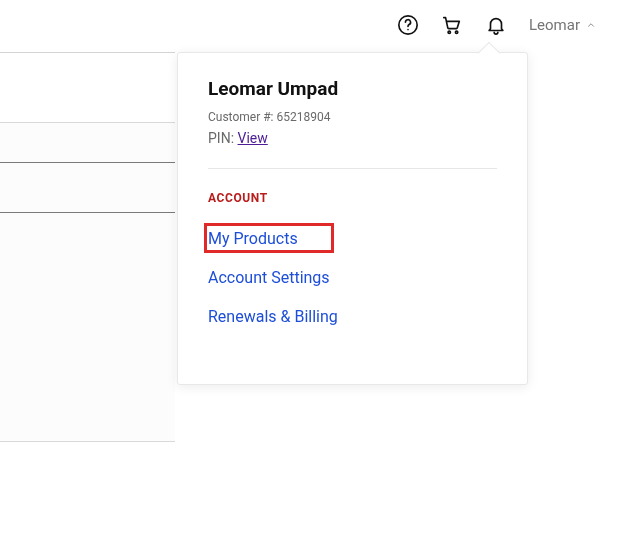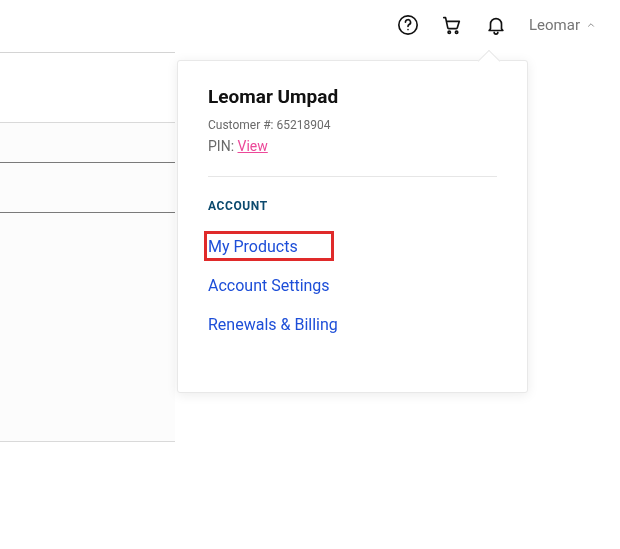--- a/index.html
+++ b/index.html
@@ -48,21 +48,21 @@
       background: #fcfcfc;
       border-top: 1px solid #d9d9d9;
       border-bottom: 1px solid #d9d9d9;
     }
     .line1 { position: absolute; left: 0; top: 52px; width: 175px; border-top: 1px solid #d4d4d4; }
     .line2 { position: absolute; left: 0; top: 162px; width: 175px; border-top: 1px solid #7a7a7a; }
     .line3 { position: absolute; left: 0; top: 212px; width: 175px; border-top: 1px solid #7a7a7a; }
     .dropdown {
       position: absolute;
       right: 92px;
-      top: 60px;
+      top: 52px;
       width: 351px;
       background: #fff;
       border: 1px solid #e8e8e8;
       border-radius: 3px;
       box-shadow: 0 2px 12px rgba(0,0,0,0.08);
       z-index: 10;
       padding-bottom: 28px;
     }
     .dropdown-caret {
       position: absolute;
@@ -88,34 +88,34 @@
       font-size: 12px;
       color: #6a6a6a;
       margin-bottom: 6px;
     }
     .pin-row {
       font-size: 14px;
       color: #6a6a6a;
       margin-bottom: 22px;
     }
     .pin-link {
-      color: #ec4899;
+      color: #4c1d95;
       text-decoration: underline;
       cursor: pointer;
     }
     .divider {
       border: none;
       border-top: 1px solid #e6e6e6;
       margin: 0 30px 22px 30px;
     }
     .section-heading {
       font-size: 12px;
       font-weight: 700;
       letter-spacing: 0.6px;
-      color: #0c4a6e;
+      color: #b91c1c;
       margin: 0 0 14px 30px;
     }
     .menu-list {
       list-style: none;
     }
     .menu-item {
       padding: 10px 30px;
       font-size: 16px;
       color: #1d4ed8;
       cursor: pointer;

